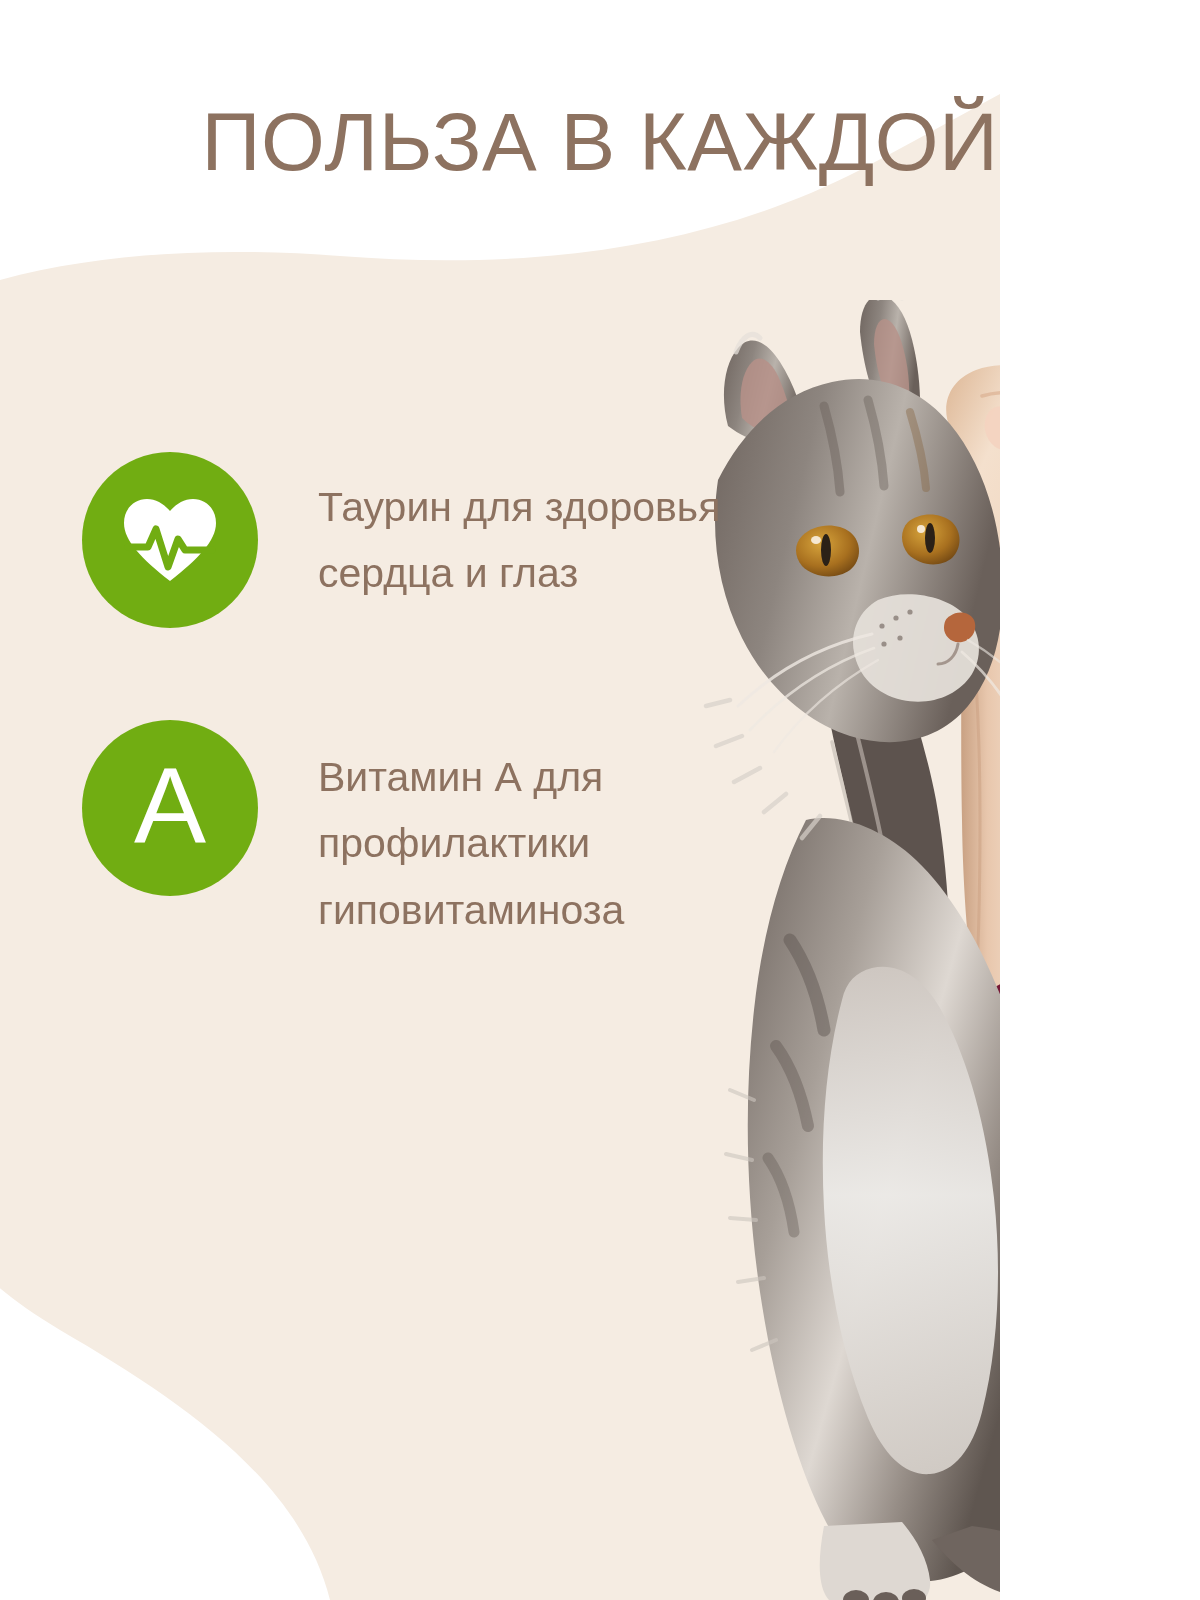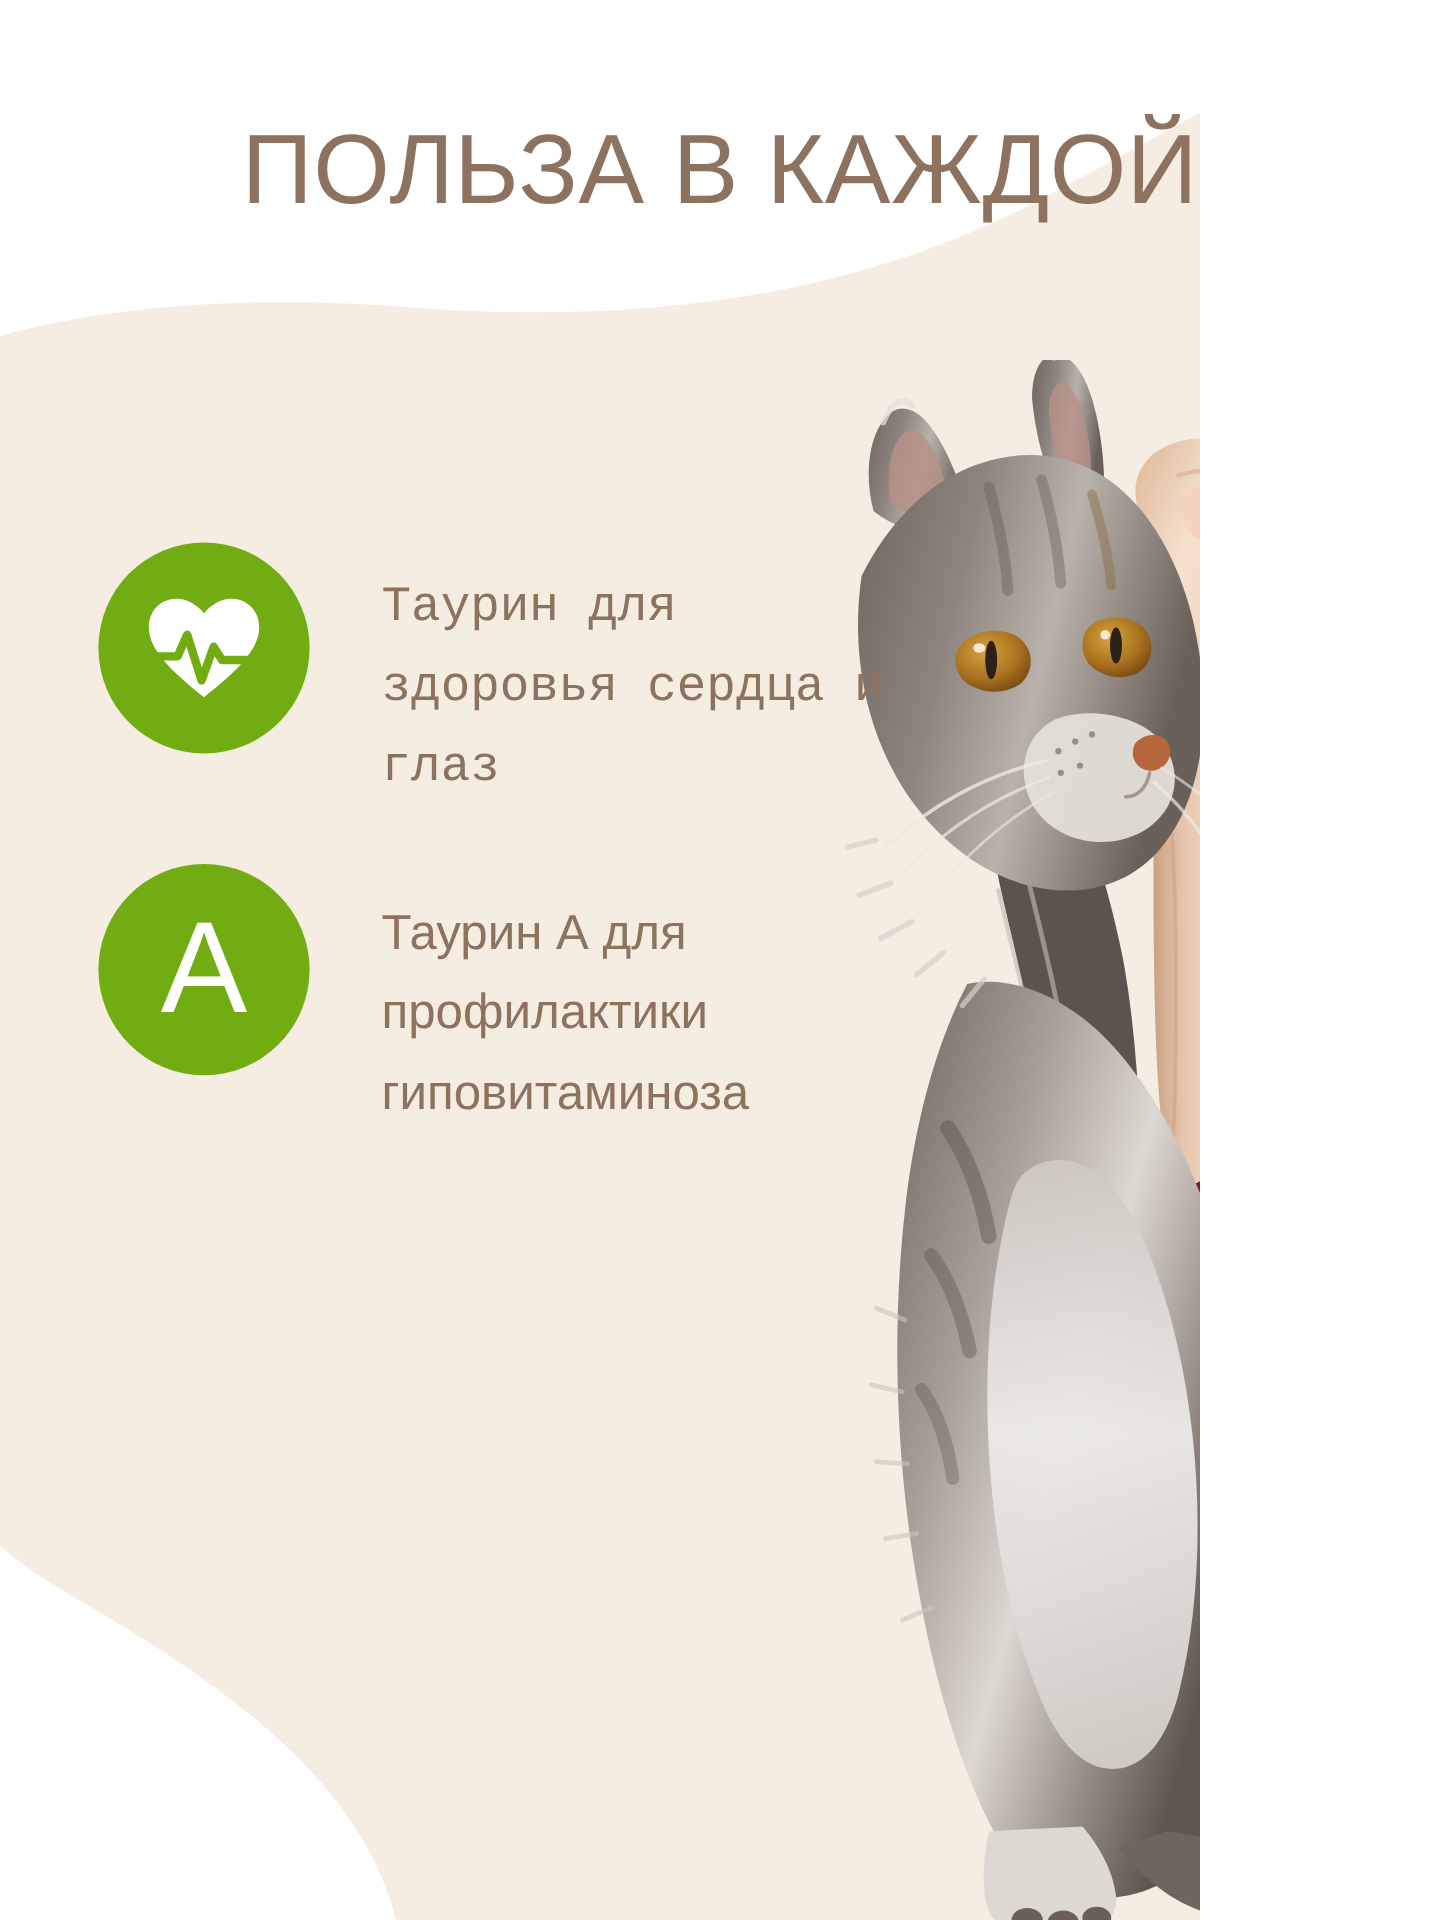--- a/index.html
+++ b/index.html
@@ -51,21 +51,21 @@
     top: 452px;
     left: 82px;
     width: 700px;
     z-index: 6;
   }
   .feature-row {
     position: relative;
     display: flex;
     align-items: flex-start;
   }
-  .feature-row.row-1 { height: 268px; font-family: Liberation Mono, monospace; }
+  .feature-row.row-1 { height: 268px; }
   .feature-row.row-2 { height: 258px; }
   .feature-row.row-3 { height: 260px; }
 
   .badge {
     flex: 0 0 auto;
     width: 176px;
     height: 176px;
     border-radius: 50%;
     background: #71ad12;
     display: flex;
@@ -325,18 +325,18 @@
         </svg>
       </div>
       <div class="feature-text">Таурин для здоровья сердца и глаз</div>
     </div>
 
 
     <div class="feature-row row-3">
       <div class="badge">
         <span class="badge-letter">A</span>
       </div>
-      <div class="feature-text">Таурин А для профилактики гиповитаминоза</div>
+      <div class="feature-text">Витамин А для профилактики гиповитаминоза</div>
     </div>
 
   </div>
 
 </div>
 
 </body></html>

